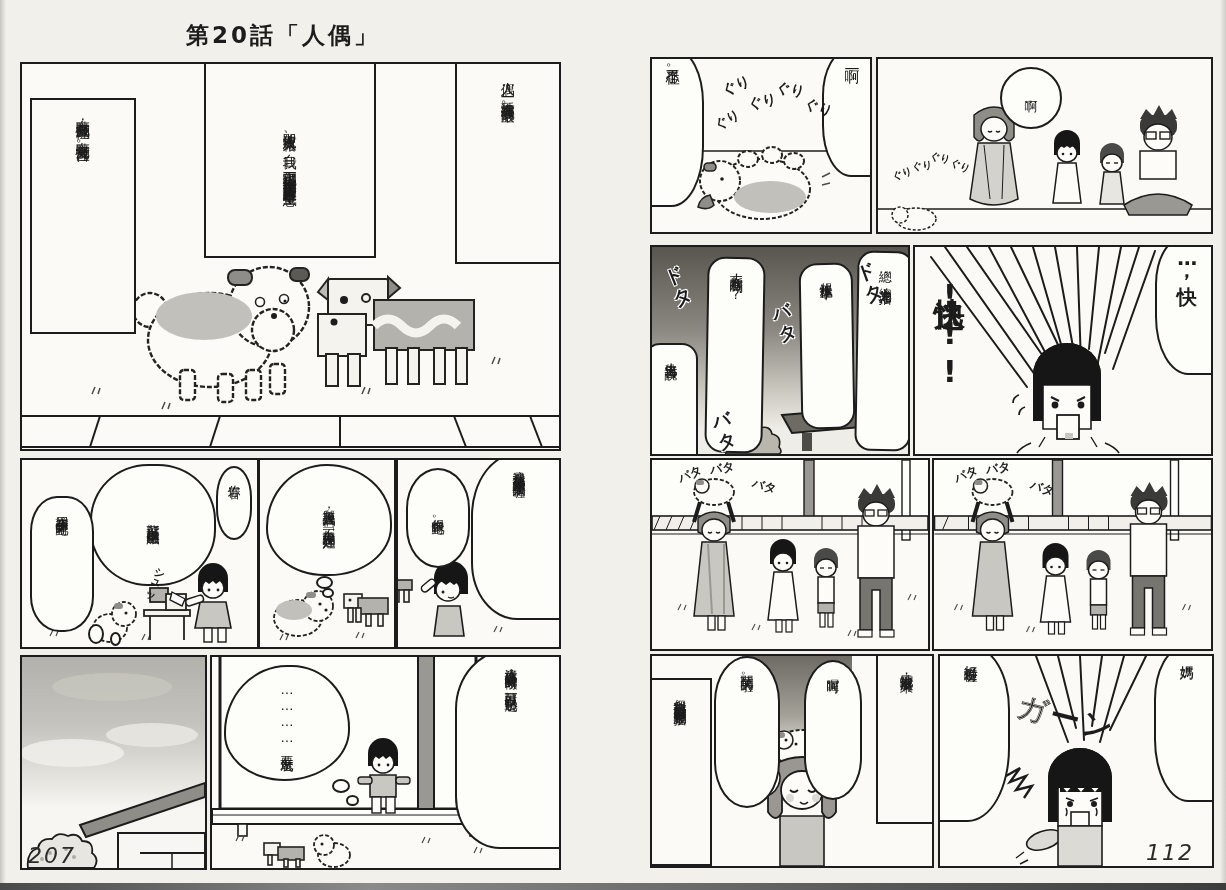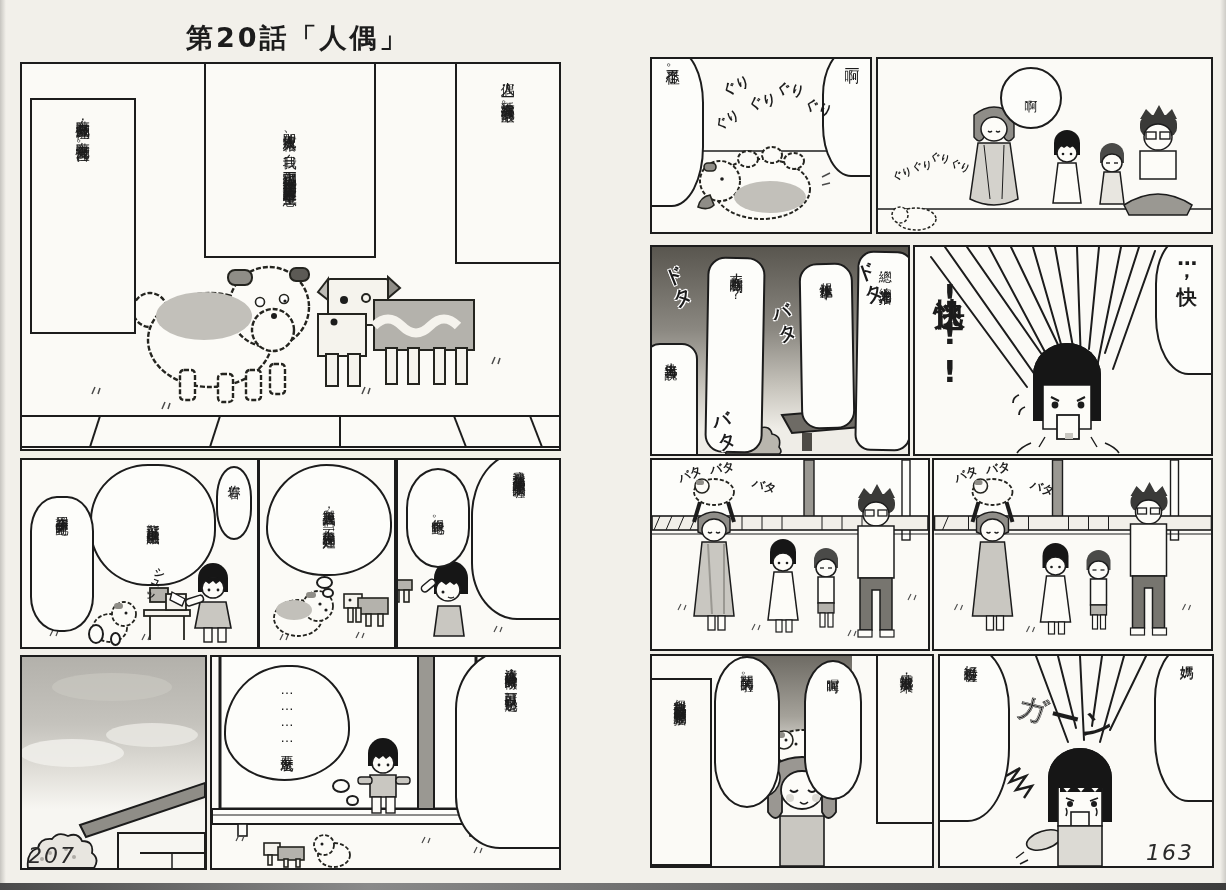--- a/index.html
+++ b/index.html
@@ -19,21 +19,21 @@
        background:linear-gradient(90deg,#4a4a4a,#8a8a8a 30%,#5a5a5a 70%,#3d3d3d)}
   .edge-left{position:absolute;left:0;top:0;bottom:0;width:6px;
        background:linear-gradient(90deg,rgba(0,0,0,.18),rgba(0,0,0,0))}
   .edge-right{position:absolute;right:0;top:0;bottom:0;width:6px;
        background:linear-gradient(270deg,rgba(0,0,0,.15),rgba(0,0,0,0))}
   svg{display:block}
 </style>
 </head>
 <body>
 
-<div class="abs" style="left:186px;top:20px;font-size:27px;font-weight:700;letter-spacing:3px">第20話「人偶」</div>
+<div class="abs" style="left:186px;top:20px;font-size:23px;font-weight:700;letter-spacing:3px">第20話「人偶」</div>
 
 <div class="panel" style="left:20px;top:62px;width:541px;height:389px">
   <div style="position:absolute;inset:0">
     <svg width="537" height="385" viewBox="0 0 537 385">
 
       <line x1="0" y1="352" x2="537" y2="352" stroke="#1c1c1c" stroke-width="2"></line>
       <line x1="0" y1="383" x2="537" y2="383" stroke="#1c1c1c" stroke-width="2"></line>
       <line x1="68" y1="383" x2="78" y2="352" stroke="#1c1c1c" stroke-width="2"></line>
       <line x1="188" y1="383" x2="198" y2="352" stroke="#1c1c1c" stroke-width="2"></line>
       <line x1="318" y1="383" x2="318" y2="352" stroke="#1c1c1c" stroke-width="2"></line>
@@ -684,17 +684,17 @@
   </div>
   <div class="bub" style="right:-8px;top:-10px;width:66px;height:156px;border-radius:46% 0 0 52%/34% 0 0 40%">
     <span class="vt" style="font-size:14px">媽媽…</span>
   </div>
   <div class="bub" style="left:-8px;top:-10px;width:78px;height:176px;border-radius:0 48% 54% 0/0 36% 42% 0">
     <span class="vt" style="font-size:14px">好過份喔！</span>
   </div>
   <span class="sfx" style="left:76px;top:42px;font-size:30px;transform:rotate(14deg);letter-spacing:3px">ガーン</span>
 </div>
 
-<div class="pgnum" style="left:1146px;top:840px">163</div>
+<div class="pgnum" style="left:1146px;top:840px">112</div>
 
 <div class="edge-left"></div>
 <div class="edge-right"></div>
 <div class="edge-bottom"></div>
 
 </body></html>

